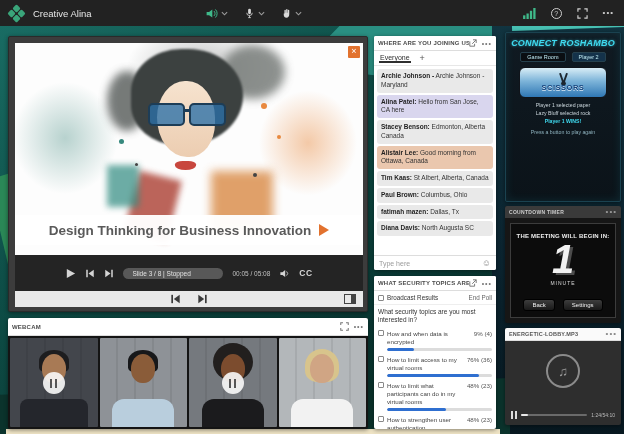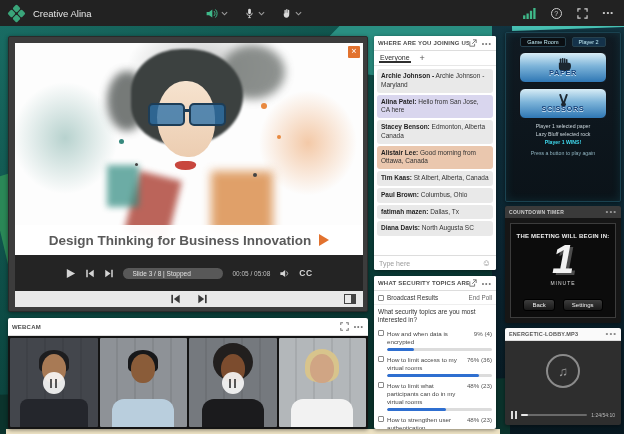--- a/index.html
+++ b/index.html
@@ -54,21 +54,21 @@
   .garment-l{left:116px;top:132px;width:44px;height:62px;background:#b04a3e;transform:rotate(14deg);filter:blur(3px);opacity:.85;}
   .garment-r{left:196px;top:128px;width:62px;height:62px;background:#d98a45;filter:blur(5px);opacity:.8;}
   .teal-splash{left:92px;top:122px;width:32px;height:42px;background:#2f8b80;filter:blur(3px);opacity:.7;}
   .dot{border-radius:50%;}
   .d1{left:246px;top:60px;width:6px;height:6px;background:#e8893f;}
   .d2{left:262px;top:92px;width:4px;height:4px;background:#e8893f;}
   .d3{left:104px;top:96px;width:5px;height:5px;background:#37897e;}
   .d4{left:238px;top:130px;width:4px;height:4px;background:#444;}
   .d5{left:120px;top:120px;width:3px;height:3px;background:#444;}
   .slide-close{position:absolute;top:3px;right:3px;width:12px;height:12px;background:#e2722e;color:#fff;font-size:9px;line-height:11px;text-align:center;border-radius:1px;z-index:5;}
-  .slide-caption{position:absolute;left:0;right:0;bottom:0;height:30px;background:rgba(255,255,255,.96);display:flex;align-items:center;justify-content:center;gap:8px;}
+  .slide-caption{position:absolute;left:0;right:0;bottom:10px;height:30px;background:rgba(255,255,255,.96);display:flex;align-items:center;justify-content:center;gap:8px;}
   .slide-caption .cap-text{font-size:13.5px;font-weight:bold;color:#5a5a5a;}
   .cap-arrow{width:0;height:0;border-left:10px solid #e2722e;border-top:6px solid transparent;border-bottom:6px solid transparent;}
   .share-controls{position:absolute;left:6px;top:218px;width:348px;height:36px;background:#242424;display:flex;align-items:center;justify-content:center;gap:9px;color:#d5d5d5;}
   .pill{background:#585858;color:#e2e2e2;font-size:6.5px;padding:2px 9px;border-radius:7px;white-space:nowrap;min-width:100px;text-align:left;}
   .time-label{font-size:6.5px;color:#c0c0c0;white-space:nowrap;}
   .cc{font-size:8.5px;font-weight:bold;color:#d5d5d5;letter-spacing:.5px;}
   .share-navbar{position:absolute;left:6px;top:254px;width:348px;height:16px;background:#e9e9e9;display:flex;align-items:center;justify-content:center;gap:16px;color:#3a3a3a;}
   .nav-side{position:absolute;right:7px;display:inline-flex;}
 
   
@@ -448,33 +448,24 @@
             <span class="checkbox"></span>
             <span class="po-label">How to strengthen user authentication</span>
             <span class="po-result">48% (23)</span>
           </div>
 
         </div>
       </div>
   </div>
 
   <div class="pod game-pod">
+    <div class="game-title">CONNECT ROSHAMBO</div>
     <div class="game-tabs">
       <span class="game-tab">Game Room</span>
       <span class="game-tab alt">Player 2</span>
-    </div>
-    <div class="rps-button">
-      <svg width="15" height="13" viewBox="0 0 16 14" fill="currentColor">
-          <rect x="4" y="0.5" width="1.7" height="6" rx="0.8"></rect>
-          <rect x="6.2" y="0" width="1.7" height="6" rx="0.8"></rect>
-          <rect x="8.4" y="0.3" width="1.7" height="6" rx="0.8"></rect>
-          <rect x="10.6" y="1" width="1.7" height="5.5" rx="0.8"></rect>
-          <path d="M3 5h10.5a2.5 2.5 0 012.5 2.5v2A4.5 4.5 0 0111.5 14H7A4 4 0 013 10z"></path>
-        </svg>
-      <span class="rps-label">PAPER</span>
     </div>
     <div class="rps-button">
       <svg width="15" height="13" viewBox="0 0 16 14">
           <path d="M8 11L4.5 1M8 11L11.5 1" stroke="currentColor" fill="none" stroke-width="2" stroke-linecap="round"></path>
           <circle cx="8" cy="11.4" r="2.6" fill="currentColor"></circle>
         </svg>
       <span class="rps-label">SCISSORS</span>
     </div>
     <div class="game-result">
       <div>Player 1 selected paper</div>

